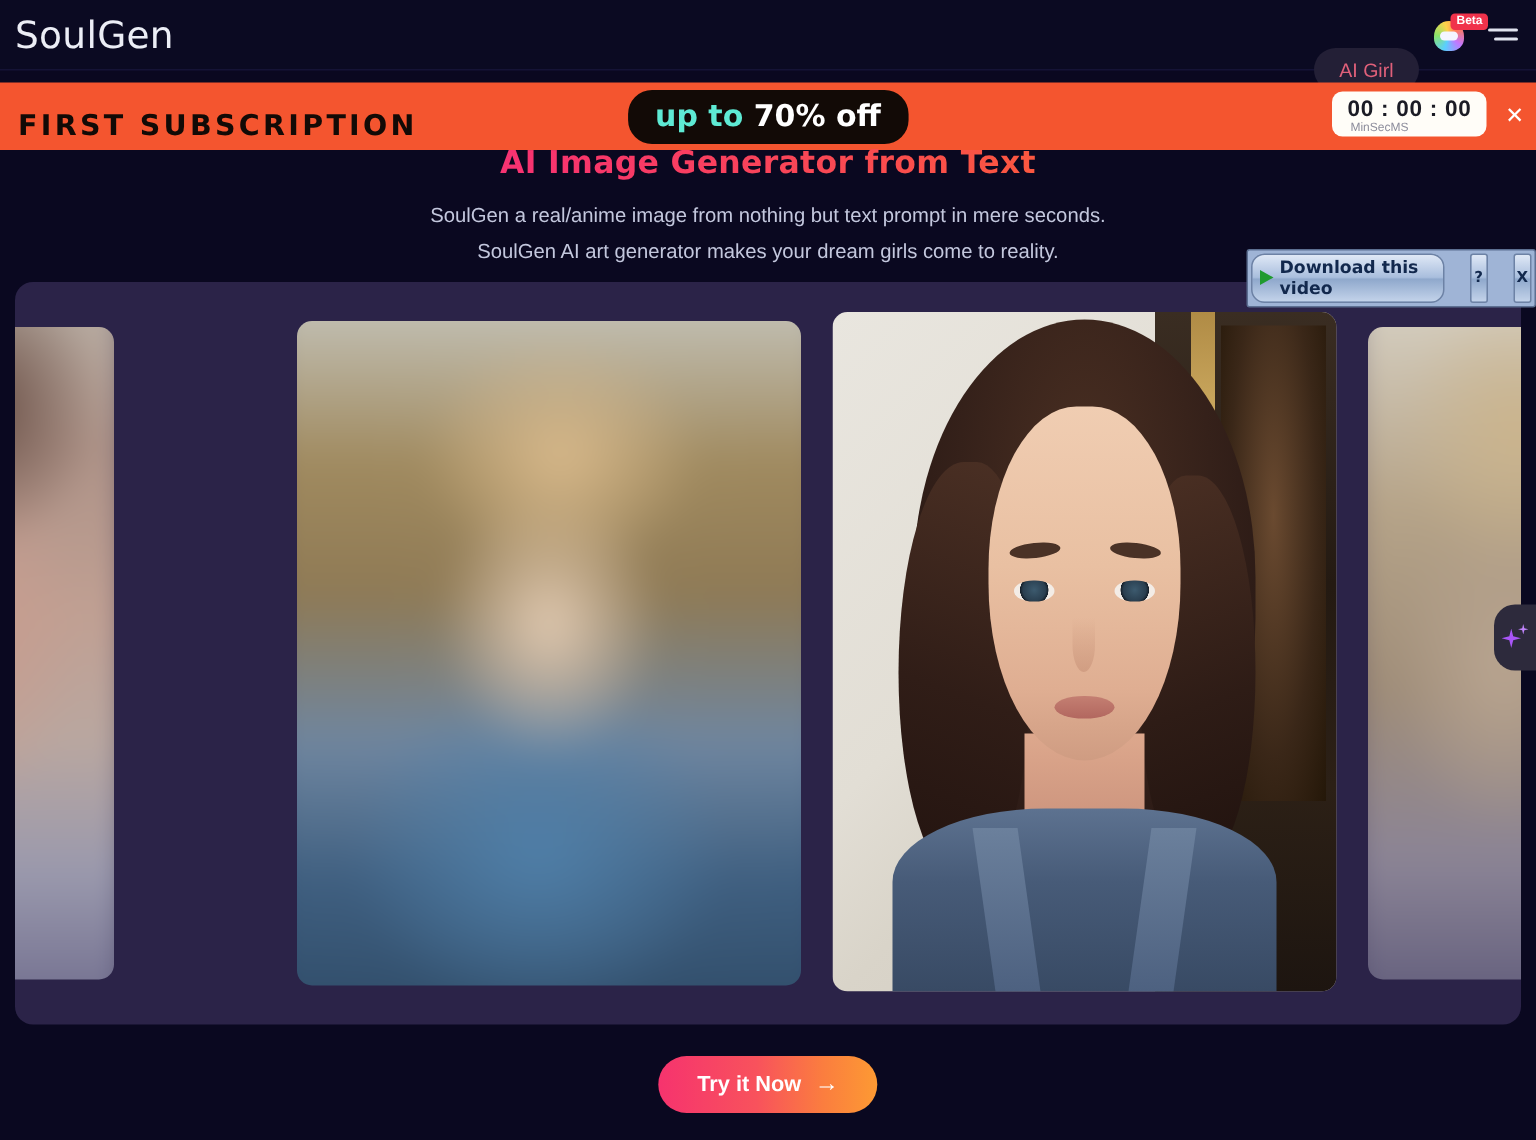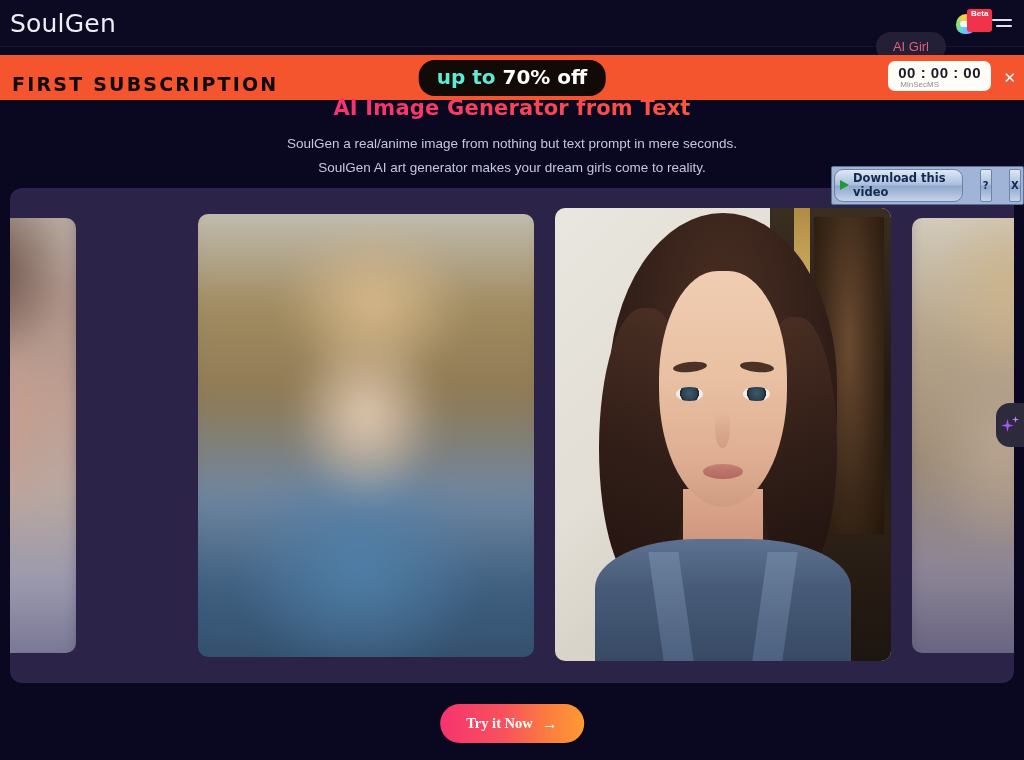--- a/index.html
+++ b/index.html
@@ -36,21 +36,21 @@
     border-radius: 50% 50% 42% 42%;
     background: conic-gradient(from 200deg, #59d0ff, #8be36a, #ffd24a, #ff7a59, #c277ff, #59d0ff);
   }
   .ghost::after {
     content: ""; position: absolute; left: 4px; top: 7px;
     width: 12px; height: 6px; border-radius: 3px; background: #f4f6ff;
   }
   .beta-badge {
     position: absolute; left: 11px; top: -1px;
     background: #f0324b; color: #fff; font-size: 8px; font-weight: bold;
-    padding: 1px 4px 14px; border-radius: 3px; line-height: 1;
+    padding: 1px 4px 2px; border-radius: 3px; line-height: 1;
   }
   .hamburger { width: 20px; display: flex; flex-direction: column; gap: 4px; }
   .hamburger span { display: block; height: 2px; background: #dfe2ee; border-radius: 1px; }
   .hamburger span:nth-child(2) { width: 80%; margin-left: auto; }
 
   
   .promo {
     position: absolute; top: 55px; left: 0; width: 1024px; height: 45px;
     background: #f4552f;
     display: flex; align-items: center;
@@ -253,21 +253,21 @@
   .spark .s1 { left: 0; top: 3px; width: 13px; height: 13px; }
   .spark .s2 { right: 0; top: 0; width: 7px; height: 7px; background: #c084fc; }
 
   
   .cta {
     position: absolute; left: 50%; transform: translateX(-50%); top: 704px;
     display: flex; align-items: center; gap: 9px;
     padding: 11px 26px; border: none; border-radius: 22px;
     background: linear-gradient(90deg, #f6336e 0%, #f8525c 45%, #fb7d3f 75%, #fd9a33 100%);
     color: #fff; font-size: 14.5px; font-weight: bold;
-    font-family: Liberation Serif, serif;
+    font-family: Liberation Sans, sans-serif;
   }
   .cta-arrow { font-size: 16px; line-height: 1; }
 </style>
 </head>
 <body>
 
 <div id="app">
 
   <div class="navbar">
     <div class="brand">SoulGen</div>

